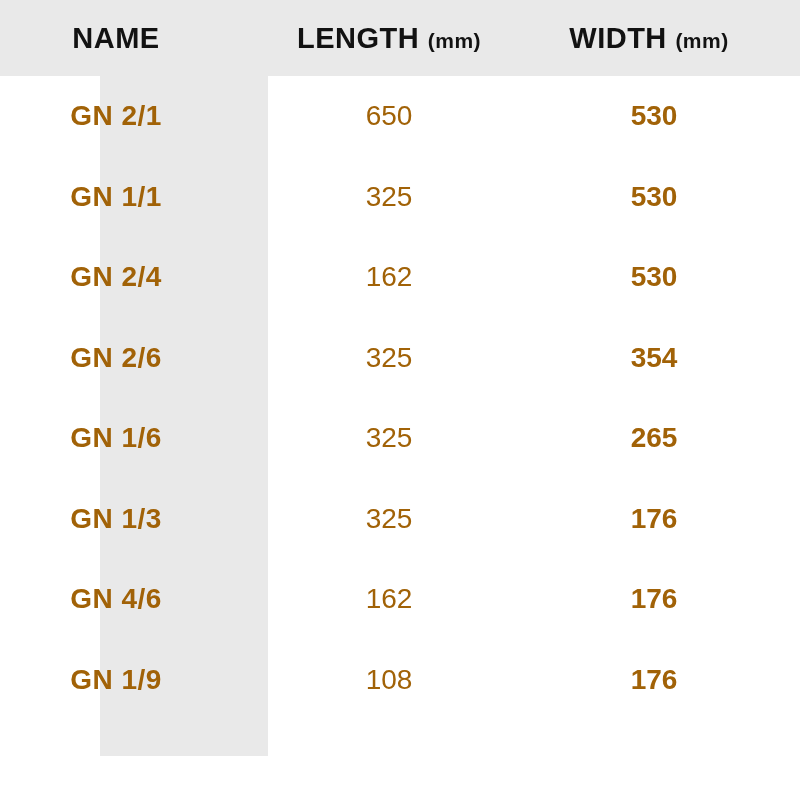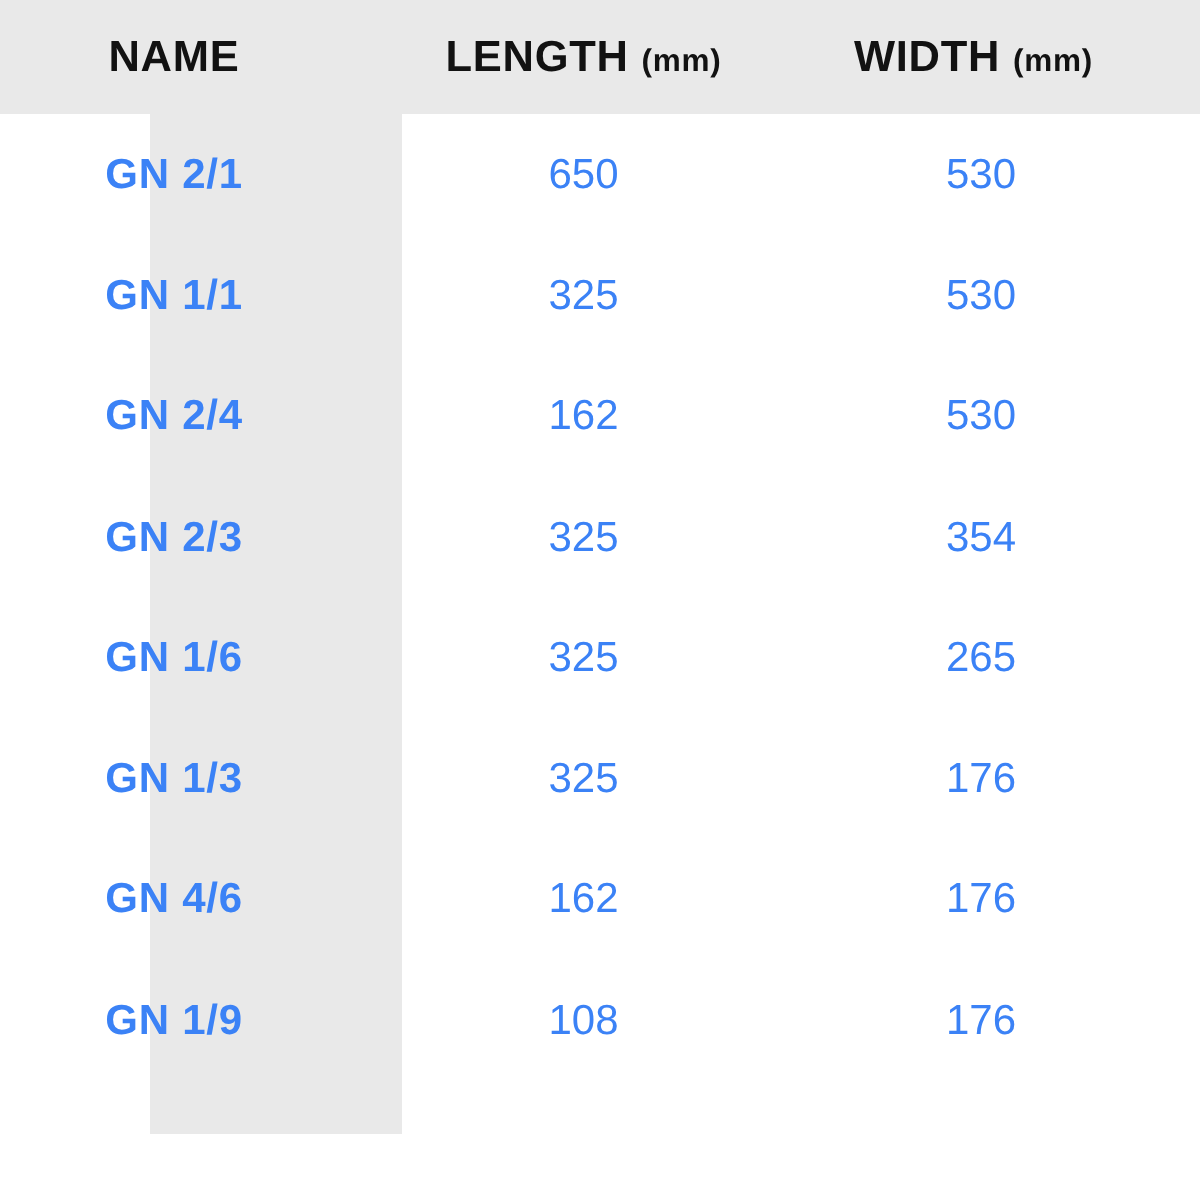--- a/index.html
+++ b/index.html
@@ -66,41 +66,41 @@
   }
 
   th.h-name   { text-align: center; padding-right: 36px; }
   th.h-length { text-align: center; padding-right: 10px; }
   th.h-width  { text-align: center; padding-right: 22px; }
 
   tbody td {
     height: 80.5px;
     padding: 0;
     font-size: 28px;
-    color: #3b82f6;
+    color: #a16207;
     vertical-align: middle;
   }
 
   td.c-name {
     text-align: center;
     padding-right: 36px;
     font-weight: 700;
     letter-spacing: 0.5px;
   }
 
   td.c-length {
     text-align: center;
     padding-right: 10px;
     font-weight: 400;
   }
 
   td.c-width {
     text-align: center;
     padding-right: 12px;
-    font-weight: 400;
+    font-weight: 700;
   }
 </style>
 </head>
 <body>
 
 <div class="sheet">
 
   <div class="header-band"></div>
   <div class="name-band"></div>
 
@@ -135,21 +135,21 @@
         <td class="c-name">GN 1/1</td>
         <td class="c-length">325</td>
         <td class="c-width">530</td>
       </tr>
       <tr>
         <td class="c-name">GN 2/4</td>
         <td class="c-length">162</td>
         <td class="c-width">530</td>
       </tr>
       <tr>
-        <td class="c-name">GN 2/3</td>
+        <td class="c-name">GN 2/6</td>
         <td class="c-length">325</td>
         <td class="c-width">354</td>
       </tr>
       <tr>
         <td class="c-name">GN 1/6</td>
         <td class="c-length">325</td>
         <td class="c-width">265</td>
       </tr>
       <tr>
         <td class="c-name">GN 1/3</td>

